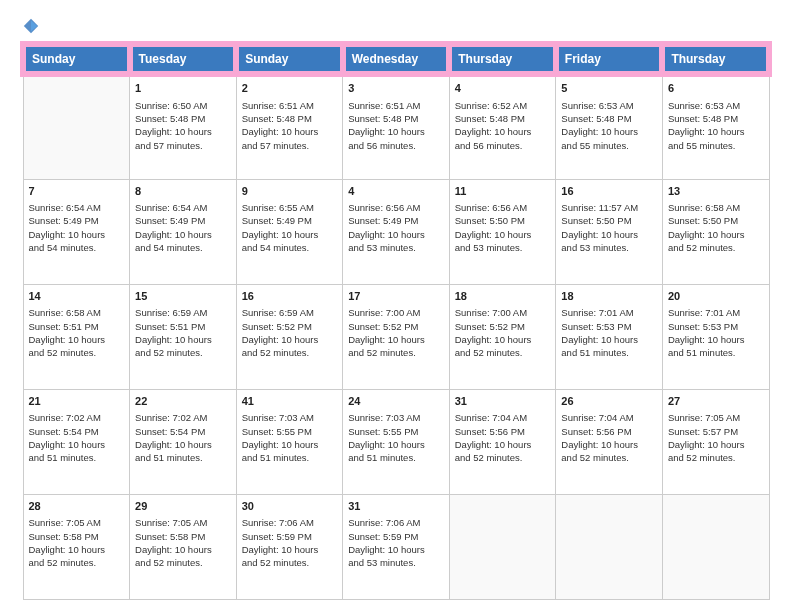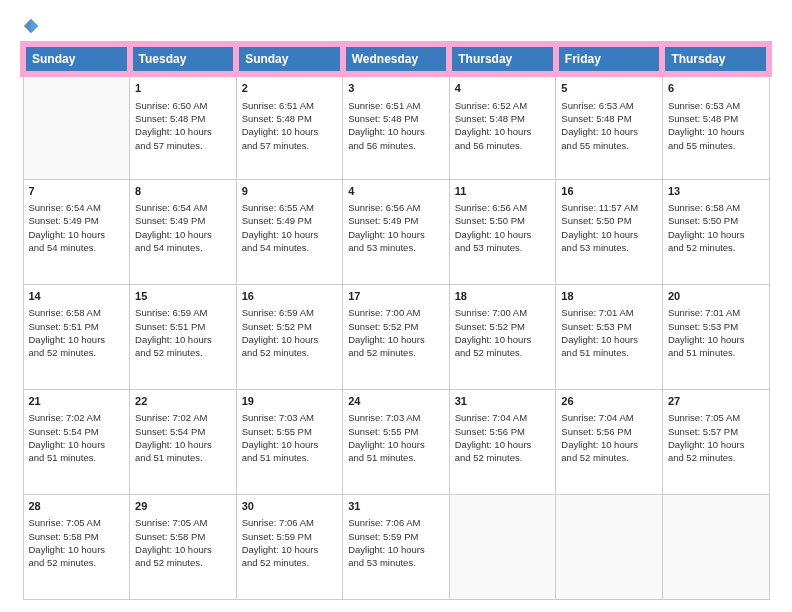--- a/index.html
+++ b/index.html
@@ -278,21 +278,21 @@
             <div>and 51 minutes.</div>
           </td>
           <td>
             <span class="day-num">22</span>
             <div>Sunrise: 7:02 AM</div>
             <div>Sunset: 5:54 PM</div>
             <div>Daylight: 10 hours</div>
             <div>and 51 minutes.</div>
           </td>
           <td>
-            <span class="day-num">19</span>
+            <span class="day-num">41</span>
             <div>Sunrise: 7:03 AM</div>
             <div>Sunset: 5:55 PM</div>
             <div>Daylight: 10 hours</div>
             <div>and 51 minutes.</div>
           </td>
           <td>
             <span class="day-num">24</span>
             <div>Sunrise: 7:03 AM</div>
             <div>Sunset: 5:55 PM</div>
             <div>Daylight: 10 hours</div>

